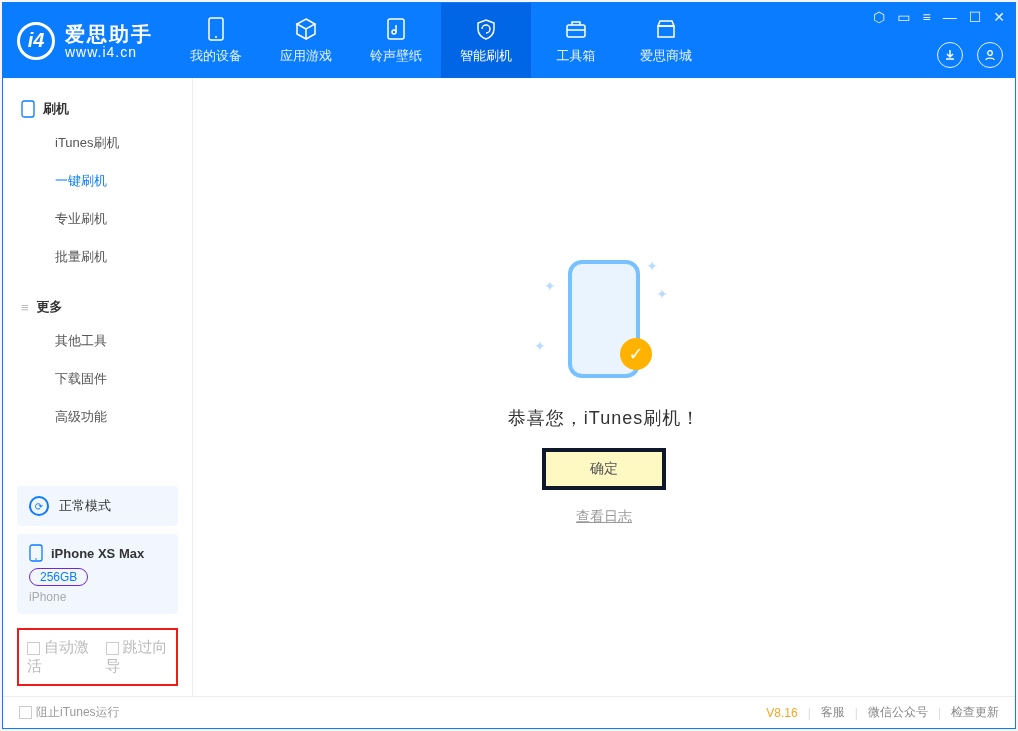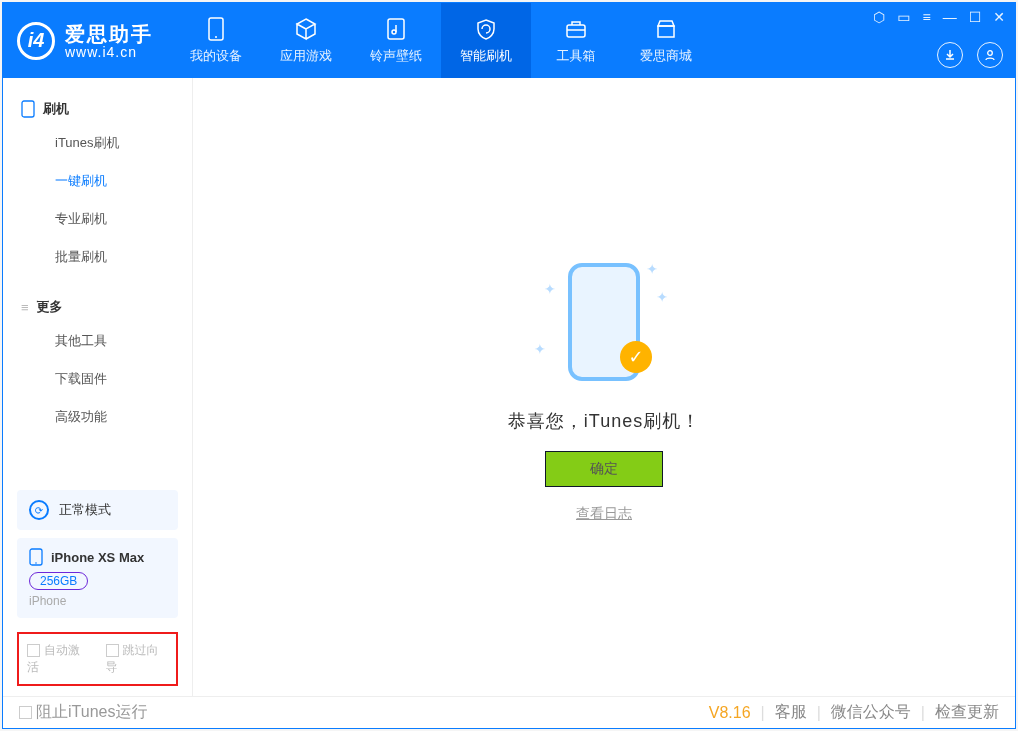--- a/index.html
+++ b/index.html
@@ -24,33 +24,33 @@
 .side-head { display: flex; align-items: center; gap: 8px; padding: 6px 18px; font-weight: 600; color: #333; }
 .side-item { padding: 10px 18px 10px 52px; cursor: pointer; color: #555; }
 .side-item.active { color: #0a7cff; }
 .side-bottom { margin-top: auto; }
 .panel { margin: 8px 14px 0; background: #f2f7ff; border-radius: 4px; padding: 10px 12px; font-size: 13px; color: #333; }
 .panel.mode { display: flex; align-items: center; gap: 10px; }
 .mode-icon { width: 20px; height: 20px; border: 2px solid #0a7cff; border-radius: 50%; display: flex; align-items: center; justify-content: center; color: #0a7cff; font-size: 10px; }
 .panel.device .dname { font-weight: 600; color: #333; display:flex; align-items:center; gap:8px;}
 .badge { display: inline-block; margin-top: 6px; padding: 1px 10px; border: 1px solid #6d28d9; color: #0a7cff; border-radius: 10px; font-size: 12px; }
 .devtype { color: #aaa; font-size: 12px; margin-top: 4px; }
-.checkrow { margin: 14px 14px 10px; border: 2px solid #ef1b1b; padding: 8px 8px; display: flex; gap: 16px; font-size: 12px; color: #bbb; align-items:center;}
+.checkrow { margin: 14px 14px 10px; border: 2px solid #ef1b1b; padding: 8px 8px; display: flex; gap: 16px; font-size: 15px; color: #bbb; align-items:center;}
 .cb { width: 13px; height: 13px; border: 1px solid #ccc; display: inline-block; vertical-align: middle; margin-right: 4px; cursor:pointer;}
 .main { flex: 1; position: relative; background: #fff; display: flex; flex-direction: column; align-items: center; justify-content: center; gap: 18px; }
 .illus { width: 140px; height: 140px; position: relative; }
 .phone { position: absolute; left: 34px; top: 12px; width: 72px; height: 118px; border: 4px solid #78c1ff; border-radius: 14px; background: #e9f4ff; }
 .checkcir { position: absolute; right: 22px; bottom: 18px; width: 32px; height: 32px; background: #ffb300; border-radius: 50%; display:flex; align-items:center; justify-content:center; color:#fff; font-size:18px; }
 .spark { position: absolute; color: #b8dcff; font-size: 14px; }
 .spark.s1 { left: 10px; top: 30px; } .spark.s2 { right: 6px; top: 38px; }
 .spark.s3 { left: 0px; bottom: 34px; } .spark.s4 { right: 16px; top: 10px; }
 .msg { font-size: 18px; color: #333; letter-spacing: 1px; }
-.okbtn { border: 1px solid #0f172a; background: #84cc16; padding: 8px 44px; font-size: 14px; color: #555; cursor: pointer; }
+.okbtn { border: 4px solid #0f172a; background: #fef9c3; padding: 8px 44px; font-size: 14px; color: #555; cursor: pointer; }
 .loglink { font-size: 14px; color: #999; text-decoration: underline; cursor: pointer; }
-.footer { height: 32px; border-top: 1px solid #eee; display: flex; align-items: center; padding: 0 16px; font-size: 16px; color: #999; gap: 10px; }
+.footer { height: 32px; border-top: 1px solid #eee; display: flex; align-items: center; padding: 0 16px; font-size: 12px; color: #999; gap: 10px; }
 .footer .right { margin-left: auto; display: flex; align-items: center; gap: 10px; color:#888;}
 .vsep { color: #ddd; }
 .link { cursor: pointer; }
 svg { display:block; }
 </style>
 </head>
 <body>
 
 <div class="window">
 

